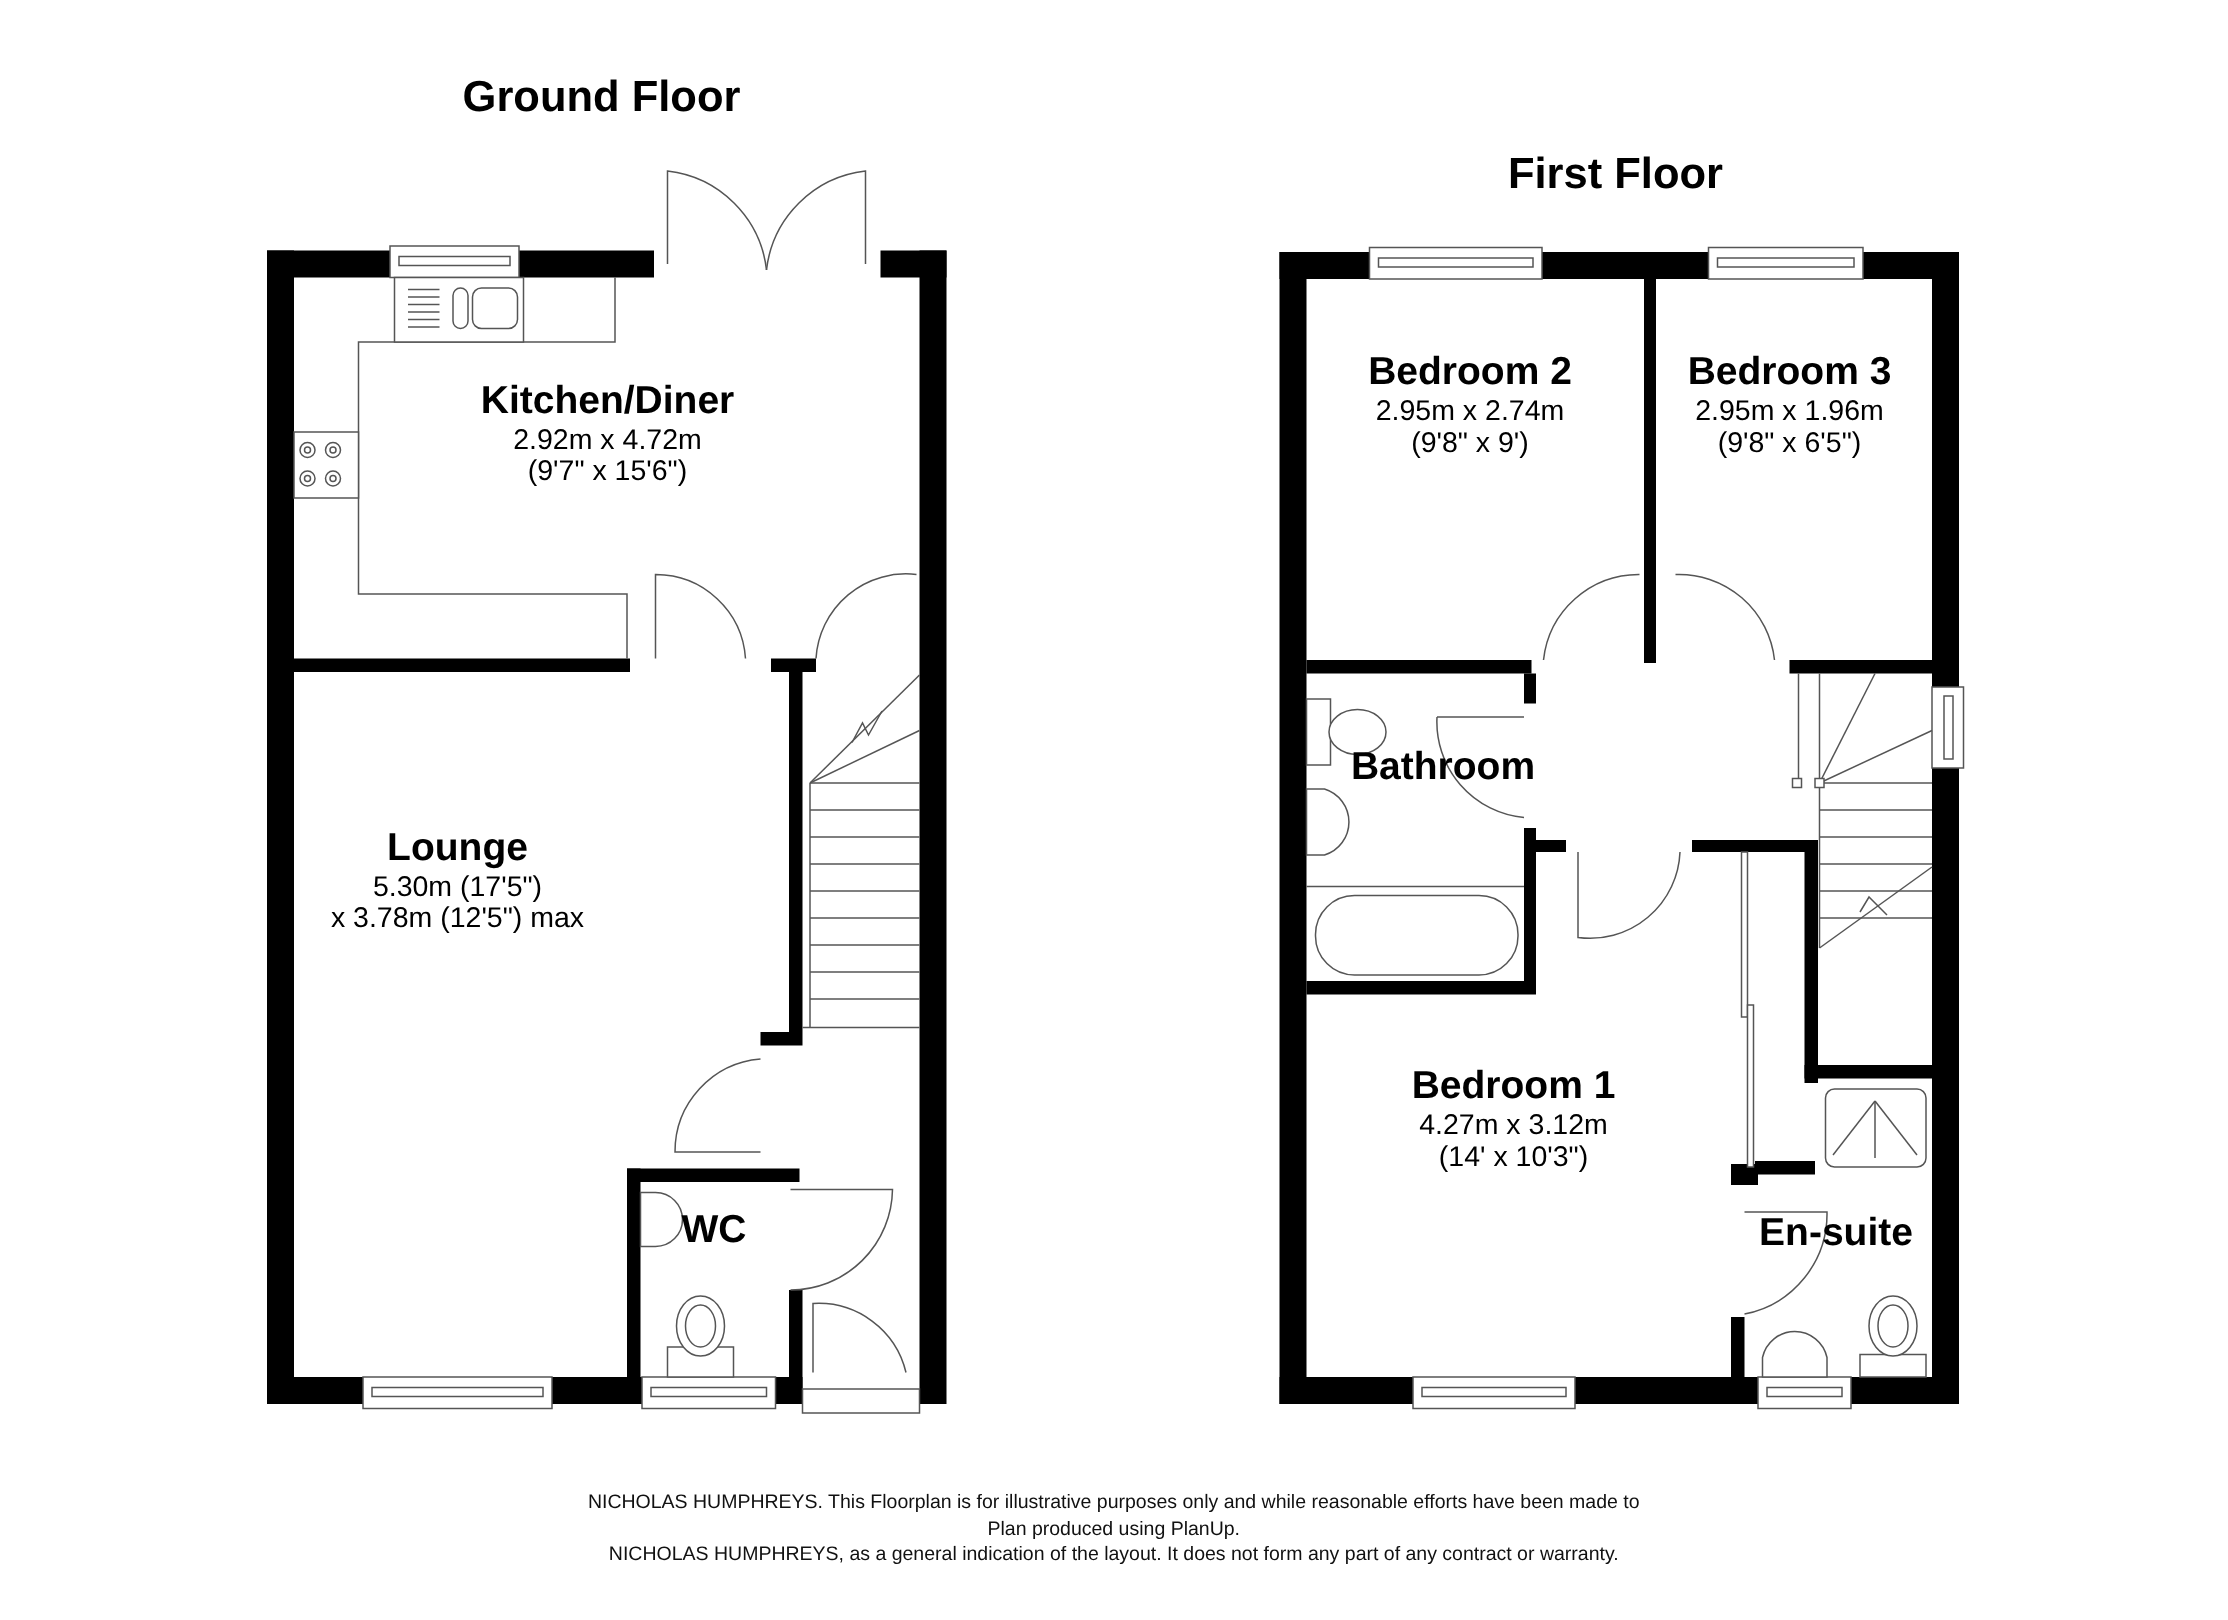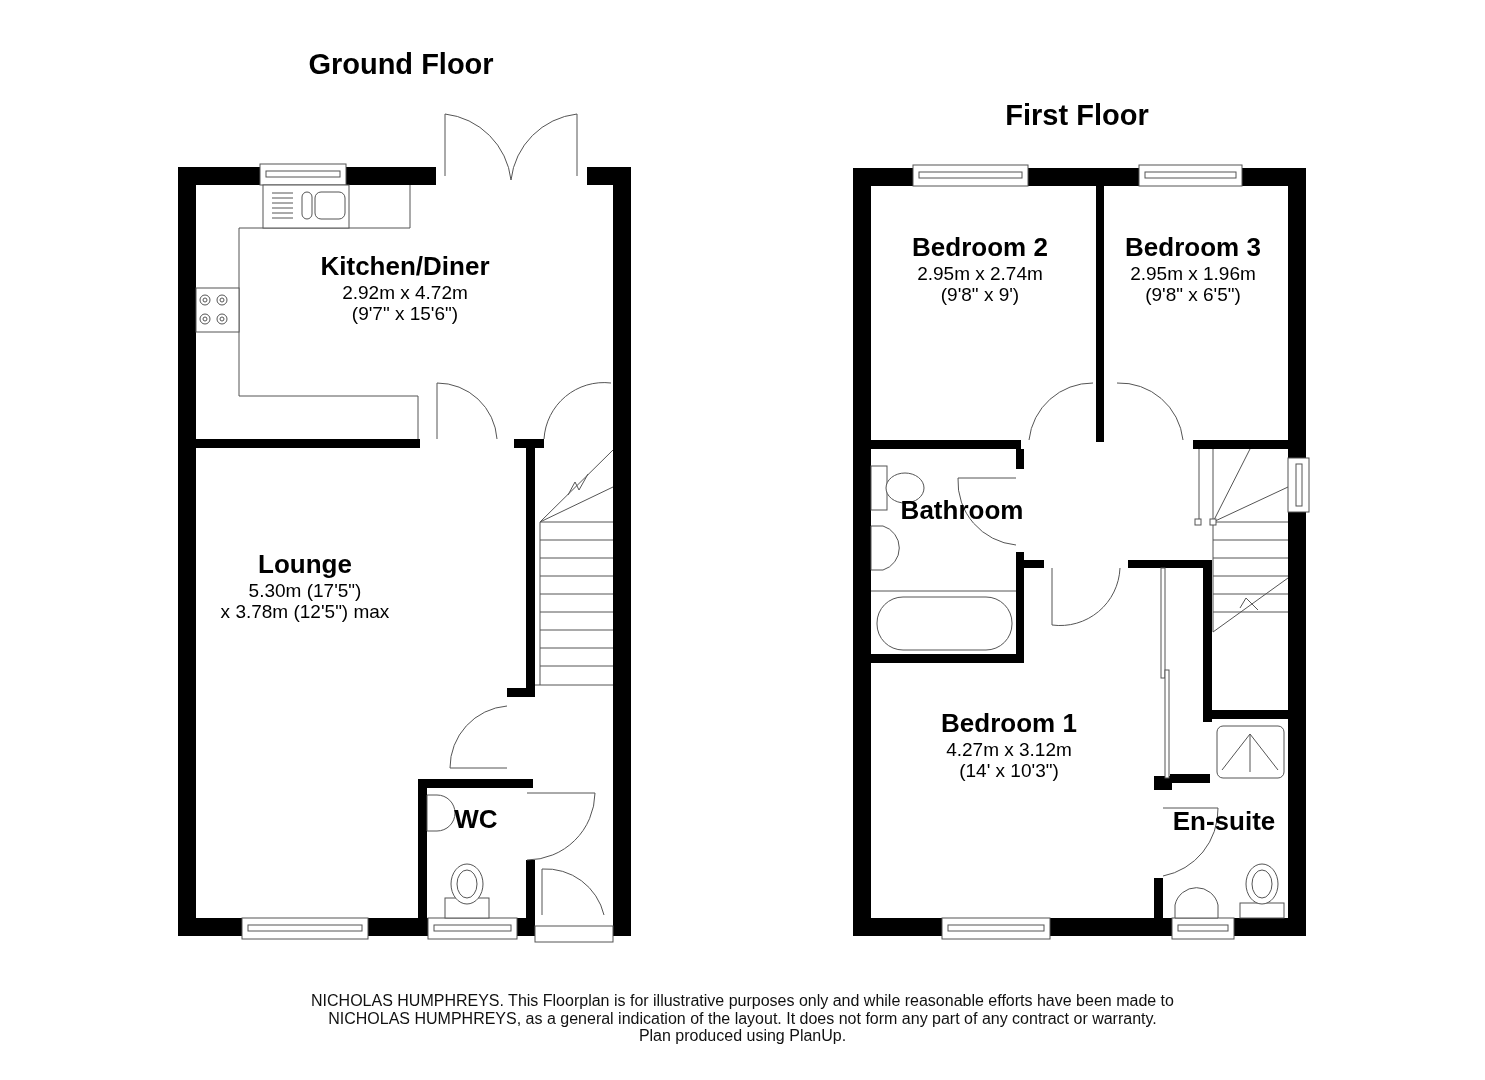--- a/index.html
+++ b/index.html
@@ -4,21 +4,21 @@
 <style>
   html, body { margin:0; padding:0; background:#ffffff; }
   body { width:1485px; height:1080px; position:relative; overflow:hidden; font-family:"Liberation Sans", sans-serif; color:#000; }
   svg { position:absolute; left:0; top:0; }
   .wall { fill:#000; }
   .thin { fill:none; stroke:#555; stroke-width:1; }
   .fix { fill:#fff; stroke:#555; stroke-width:1; }
   .title { font-family:"Liberation Sans", sans-serif; font-weight:bold; font-size:29px; }
   .room { font-family:"Liberation Sans", sans-serif; font-weight:bold; font-size:26px; }
   .dim { font-family:"Liberation Sans", sans-serif; font-size:19px; }
-  .disclaimer { position:absolute; left:0; top:992px; width:1485px; text-align:center; font-size:16px; line-height:17.5px; color:#111; }
+  .disclaimer { position:absolute; left:0; top:992px; width:1485px; text-align:center; font-size:13px; line-height:17.5px; color:#111; }
   .disclaimer div { white-space:nowrap; }
 </style>
 </head>
 <body>
 
 <svg width="1485" height="1080" viewBox="0 0 1485 1080">
 
   <g>
     <text class="title" x="401" y="74" text-anchor="middle">Ground Floor</text>
 
@@ -238,15 +238,15 @@
     <text class="dim" x="1009" y="756" text-anchor="middle">4.27m x 3.12m</text>
     <text class="dim" x="1009" y="777" text-anchor="middle">(14' x 10'3")</text>
   </g>
   <g>
     <text class="room" x="1224" y="830" text-anchor="middle">En-suite</text>
   </g>
 </svg>
 
 <div class="disclaimer">
   <div>NICHOLAS HUMPHREYS. This Floorplan is for illustrative purposes only and while reasonable efforts have been made to</div>
+  <div>Plan produced using PlanUp.</div>
   <div>NICHOLAS HUMPHREYS, as a general indication of the layout. It does not form any part of any contract or warranty.</div>
-  <div>Plan produced using PlanUp.</div>
 </div>
 
 </body></html>

